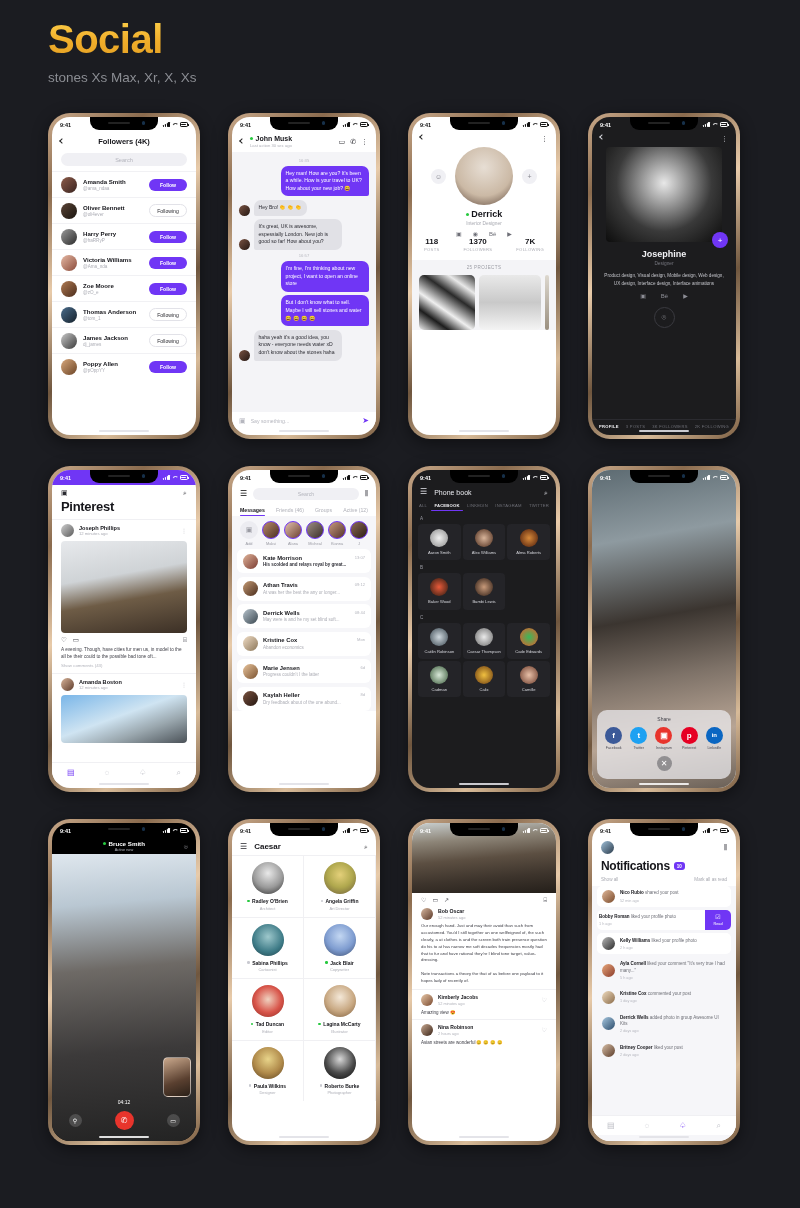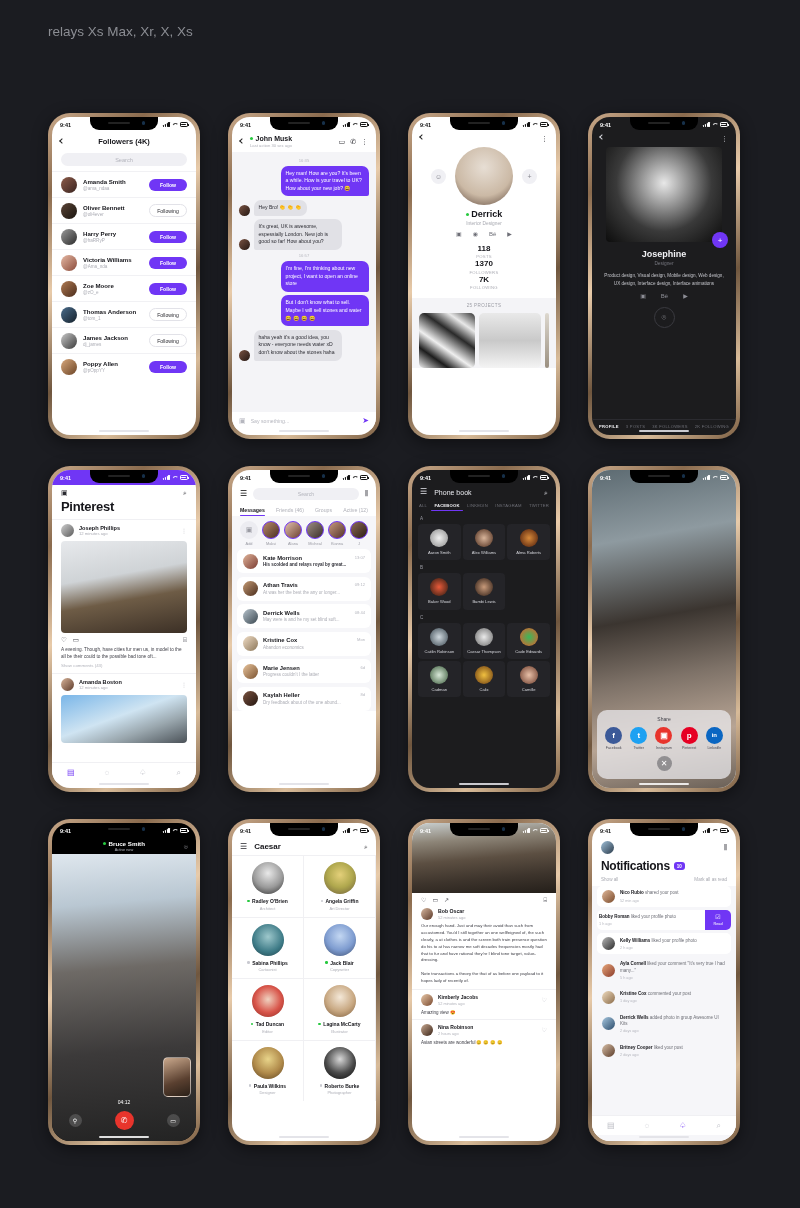--- a/index.html
+++ b/index.html
@@ -123,21 +123,21 @@
   .p2-input .ph{flex:1;font-size:5.2px;color:#b6b7bf;}
 
   
   .p3-top{display:flex;justify-content:space-between;padding:3px 8px;font-size:7px;color:#23232a;}
   .p3-avwrap{display:flex;align-items:center;justify-content:center;gap:9px;margin-top:2px;}
   .p3-circ{width:15px;height:15px;border-radius:50%;background:#f0f0f4;display:flex;align-items:center;justify-content:center;font-size:7px;color:#85868e;}
   .p3-big{width:58px;height:58px;border-radius:50%;background-size:cover;background-position:center;}
   .p3-name{text-align:center;font-size:9px;font-weight:bold;color:#15151a;margin-top:4px;}
   .p3-role{text-align:center;font-size:4.8px;color:#a8a9b1;margin-top:1.5px;}
   .p3-soc{display:flex;justify-content:center;gap:11px;margin-top:5px;font-size:6px;color:#6e6f77;}
-  .p3-stats{display:flex;justify-content:space-around;margin-top:7px;flex-direction:column;}
+  .p3-stats{display:flex;justify-content:space-around;}
   .p3-stats .v{font-size:8px;font-weight:bold;color:#15151a;text-align:center;}
   .p3-stats .k{font-size:4.2px;color:#adaeb6;text-align:center;margin-top:1.5px;letter-spacing:.3px;}
   .p3-projects{margin-top:8px;background:#f4f4f7;flex:1;padding-top:5px;}
   .p3-ptitle{text-align:center;font-size:4.5px;color:#9b9ca4;letter-spacing:.4px;}
   .p3-gal{display:flex;gap:4px;padding:5px 7px 0;}
   .p3-gal div{height:55px;border-radius:5px;background-size:cover;background-position:center;}
 
   
   .p4-top{display:flex;justify-content:space-between;padding:3px 8px;font-size:7px;color:#d5d6dc;}
   .p4-img{margin:2px 14px 0;height:95px;border-radius:4px;background-size:cover;background-position:center;position:relative;}
@@ -262,21 +262,22 @@
   .p12-tx b{color:#15151a;}
   .p12-ago{font-size:3.8px;color:#b6b7bf;margin-top:1.5px;}
   .p12-read{position:absolute;right:0;top:0;bottom:0;width:26px;background:#7036f5;color:#fff;display:flex;flex-direction:column;align-items:center;justify-content:center;gap:2px;font-size:3.8px;}
 
   .ico { display:inline-block; line-height:1; }
 </style>
 </head>
 <body>
 
 <div class="page-header">
-  <div class="page-sub">relays Xs Max, Xr, X, Xs</div>
+  <div class="page-title">Social</div>
+  <div class="page-sub">stones Xs Max, Xr, X, Xs</div>
 </div>
 
 <div class="grid">
 
   <div class="phone">
     <div class="screen">
       <div class="notch"></div>
       <div class="statusbar">
         <span>9:41</span>
         <span class="sb-right">

